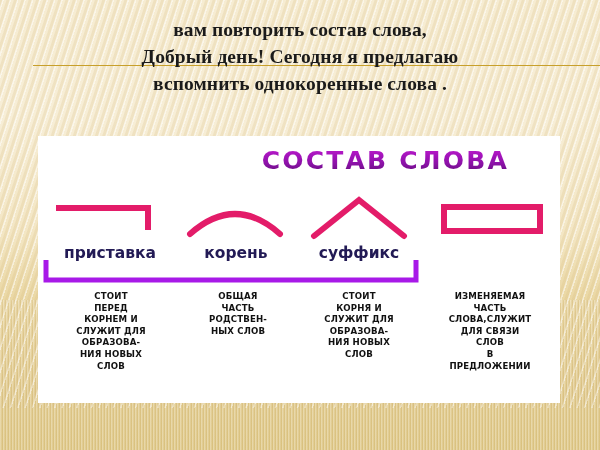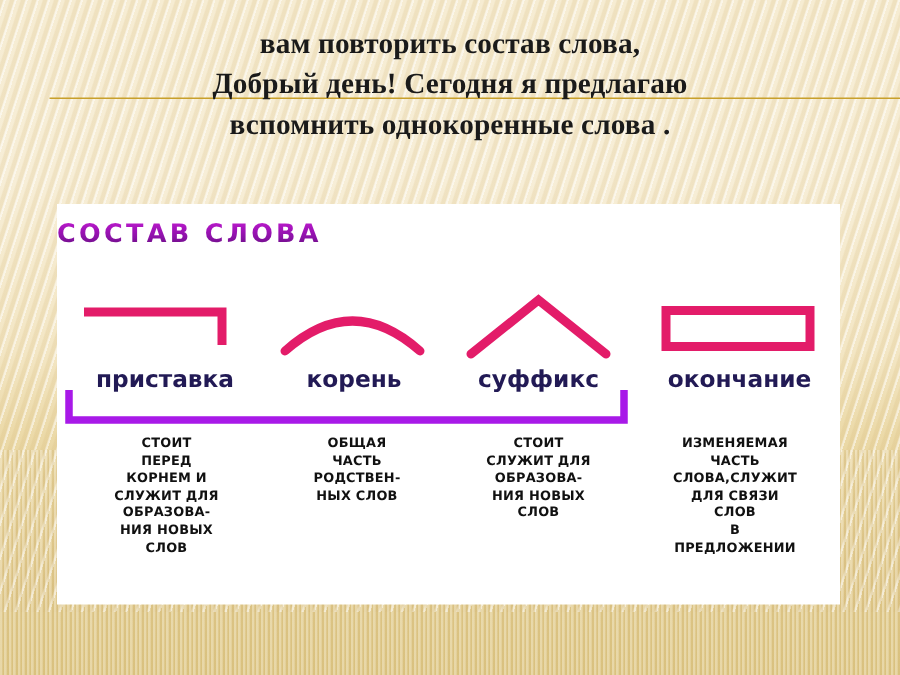--- a/index.html
+++ b/index.html
@@ -91,24 +91,24 @@
     left: 38px; top: 136px;
     width: 522px; height: 267px;
     background: #ffffff;
     z-index: 5;
   }
 
   .card-title {
     position: absolute;
     left: 0; top: 10px;
     width: 471px;
-    text-align: left;
+    text-align: right;
     font-family: "DejaVu Sans", sans-serif;
     font-weight: bold;
-    font-size: 17px;
+    font-size: 25px;
     letter-spacing: 2.2px;
     background: linear-gradient(to bottom, #c41fd0 0%, #a313bb 34%, #8a12a6 62%, #5d0a73 100%);
     -webkit-background-clip: text;
     background-clip: text;
     color: transparent;
     -webkit-text-fill-color: transparent;
   }
 
   
   .symbols {
@@ -223,21 +223,20 @@
           <rect x="8" y="13" width="96" height="24" fill="none" stroke="#e31c69" stroke-width="6"></rect>
         </svg>
       </div>
 
     </div>
 
     <div class="labels">
       <div class="lbl lbl-prefix">приставка</div>
       <div class="lbl lbl-root">корень</div>
       <div class="lbl lbl-suffix">суффикс</div>
-      <div class="lbl lbl-ending">окончание</div>
     </div>
 
     <div class="bracket">
       <svg width="382" height="30" viewBox="0 0 382 30">
         <path d="M4 2 L4 22 L374 22 L374 2" fill="none" stroke="#a819e8" stroke-width="5" stroke-linecap="butt" stroke-linejoin="miter"></path>
       </svg>
     </div>
 
     <div class="descs">
 
@@ -253,20 +252,21 @@
 
       <div class="desc desc-root">
         <div>ОБЩАЯ</div>
         <div>ЧАСТЬ</div>
         <div>РОДСТВЕН-</div>
         <div>НЫХ СЛОВ</div>
       </div>
 
       <div class="desc desc-suffix">
         <div>СТОИТ</div>
+        <div>КОРНЯ И</div>
         <div>СЛУЖИТ ДЛЯ</div>
         <div>ОБРАЗОВА-</div>
         <div>НИЯ НОВЫХ</div>
         <div>СЛОВ</div>
       </div>
 
       <div class="desc desc-ending">
         <div>ИЗМЕНЯЕМАЯ</div>
         <div>ЧАСТЬ</div>
         <div>СЛОВА,СЛУЖИТ</div>

